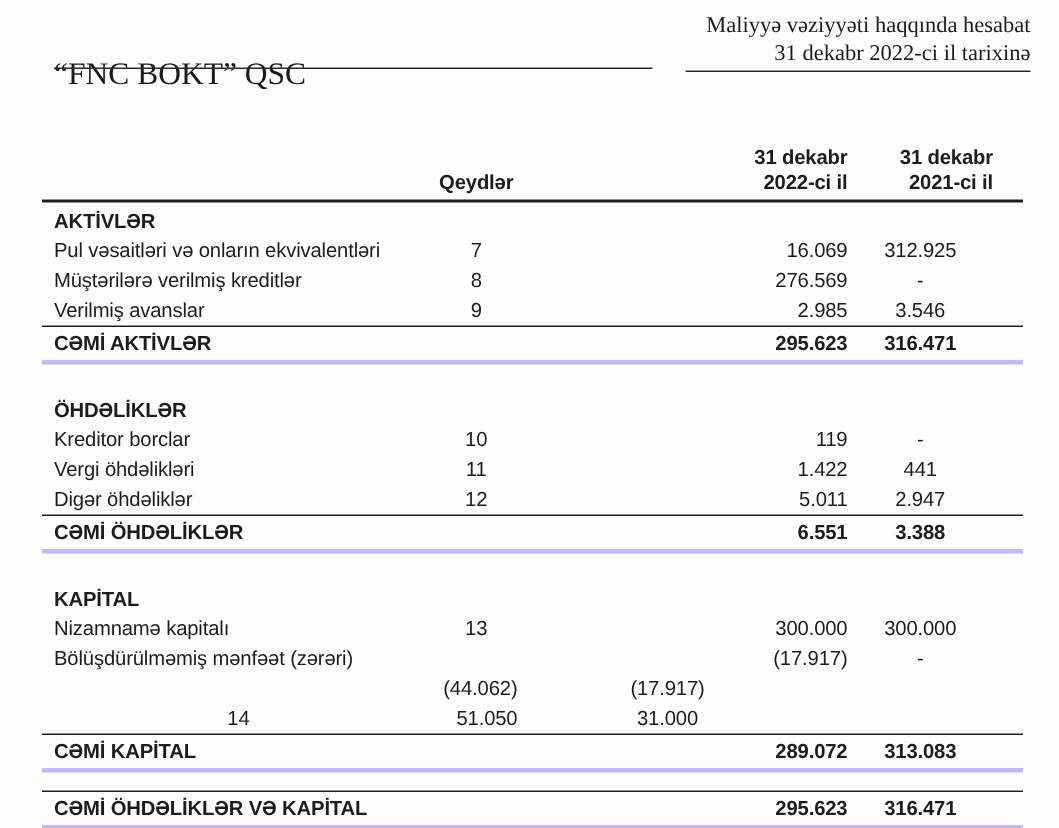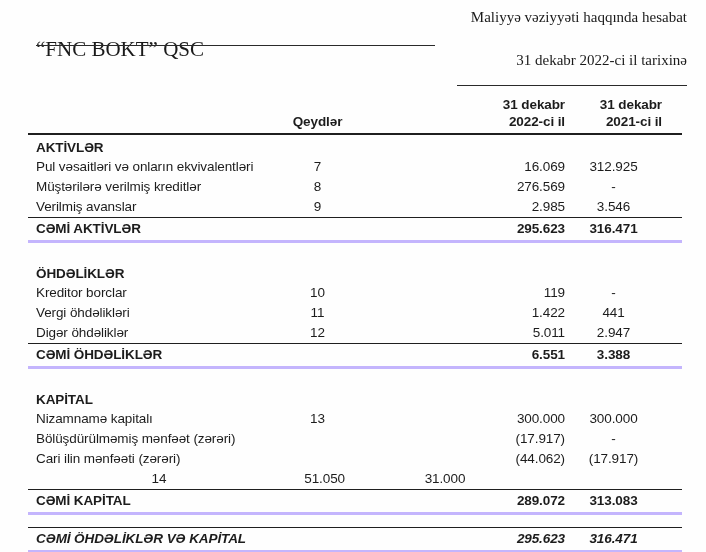--- a/index.html
+++ b/index.html
@@ -31,22 +31,21 @@
   .report-title {
     position: absolute; top: 8px; right: 19px;
     width: 300px; text-align: right;
     font-family: "Liberation Serif", serif;
     font-size: 15px; line-height: 19px; color: #1a1a1a;
     white-space: nowrap;
   }
   .report-title .line2wrap {
     margin-left: auto; width: 230px;
     border-bottom: 1px solid #2a2a2a;
-    padding-bottom: 15px;
-    margin-top: 24px;
+    padding-bottom: 1px;
   }
   .subtitle {
     position: absolute; left: 36px; top: 51px;
     font-family: "Liberation Serif", serif;
     font-style: italic; font-size: 14.5px; color: #1a1a1a;
     white-space: nowrap;
   }
 
   
   .fin-table {
@@ -81,21 +80,21 @@
     font-weight: bold; padding-left: 8px;
     white-space: nowrap;
   }
   .total-row {
     height: 22px; line-height: 22px;
     font-weight: bold;
     border-top: 1.5px solid #1f1f1f;
     border-bottom: 3px solid #c4b5fd;
   }
   .section-gap { height: 18px; }
-  .grand { margin-top: 12px; border-top: 1px solid #1f1f1f; font-style: italic; }
+  .grand { margin-top: 12px; border-top: 1px solid #1f1f1f; }
 </style>
 </head>
 <body>
 
 <div class="page">
 
   <div class="company">“FNC BOKT” QSC</div>
   <div class="company-underline"></div>
 
   <div class="report-title">
@@ -179,21 +178,20 @@
       <div class="c v2022">300.000</div>
       <div class="c v2021">300.000</div>
     </div>
         <div class="grid row">
       <div class="c label">Bölüşdürülməmiş mənfəət (zərəri)</div>
       <div class="c note"></div>
       <div class="c v2022">(17.917)</div>
       <div class="c v2021">-</div>
     </div>
         <div class="grid row">
-      <div class="c label">Cari ilin mənfəəti (zərəri)</div>
       <div class="c note"></div>
       <div class="c v2022">(44.062)</div>
       <div class="c v2021">(17.917)</div>
     </div>
         <div class="grid row">
       <div class="c note">14</div>
       <div class="c v2022">51.050</div>
       <div class="c v2021">31.000</div>
     </div>
         <div class="grid row total-row">

